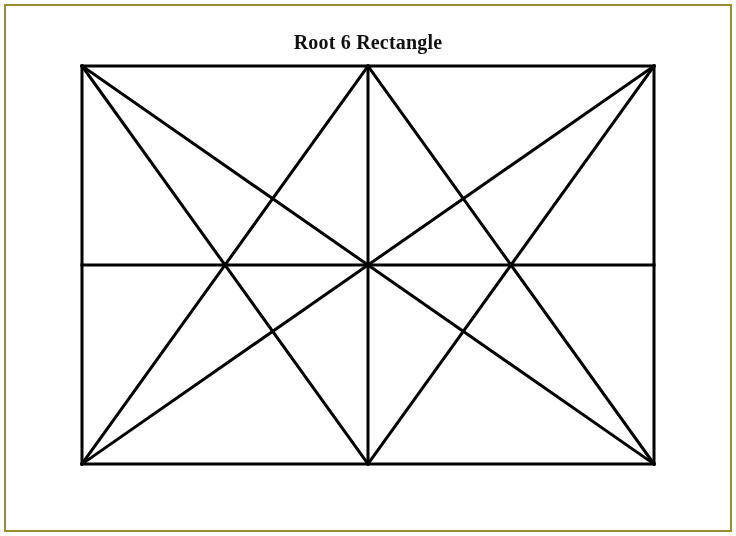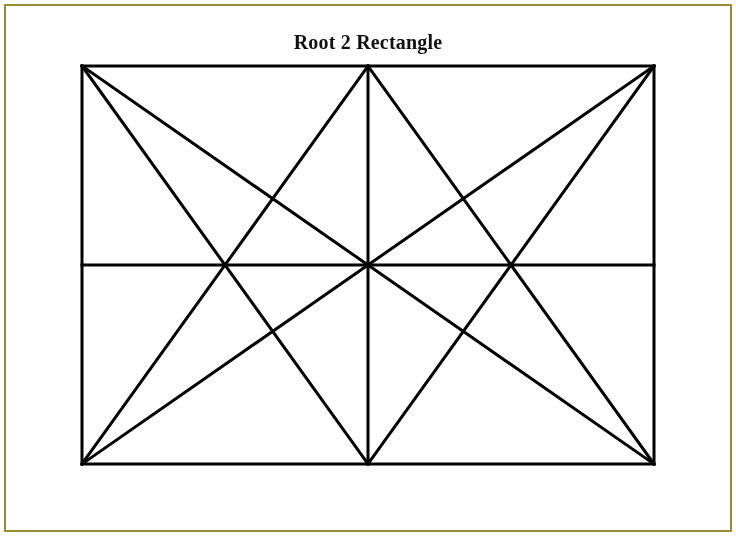--- a/index.html
+++ b/index.html
@@ -66,21 +66,21 @@
     fill: none;
   }
 </style>
 </head>
 <body>
 
 <div id="page">
 
   <div id="page-frame"></div>
 
-  <div id="figure-title">Root 2 Rectangle</div>
+  <div id="figure-title">Root 6 Rectangle</div>
 
   <svg id="figure-canvas" viewBox="0 0 736 536" xmlns="http://www.w3.org/2000/svg">
 
     <g id="geo-lines">
         <line x1="82" y1="66" x2="654" y2="66" class="geo-line" stroke="#000000" stroke-width="3"></line>
         <line x1="654" y1="66" x2="654" y2="464" class="geo-line" stroke="#000000" stroke-width="3"></line>
         <line x1="654" y1="464" x2="82" y2="464" class="geo-line" stroke="#000000" stroke-width="3"></line>
         <line x1="82" y1="464" x2="82" y2="66" class="geo-line" stroke="#000000" stroke-width="3"></line>
         <line x1="368" y1="66" x2="368" y2="464" class="geo-line" stroke="#000000" stroke-width="3"></line>
         <line x1="82" y1="265" x2="654" y2="265" class="geo-line" stroke="#000000" stroke-width="3"></line>

